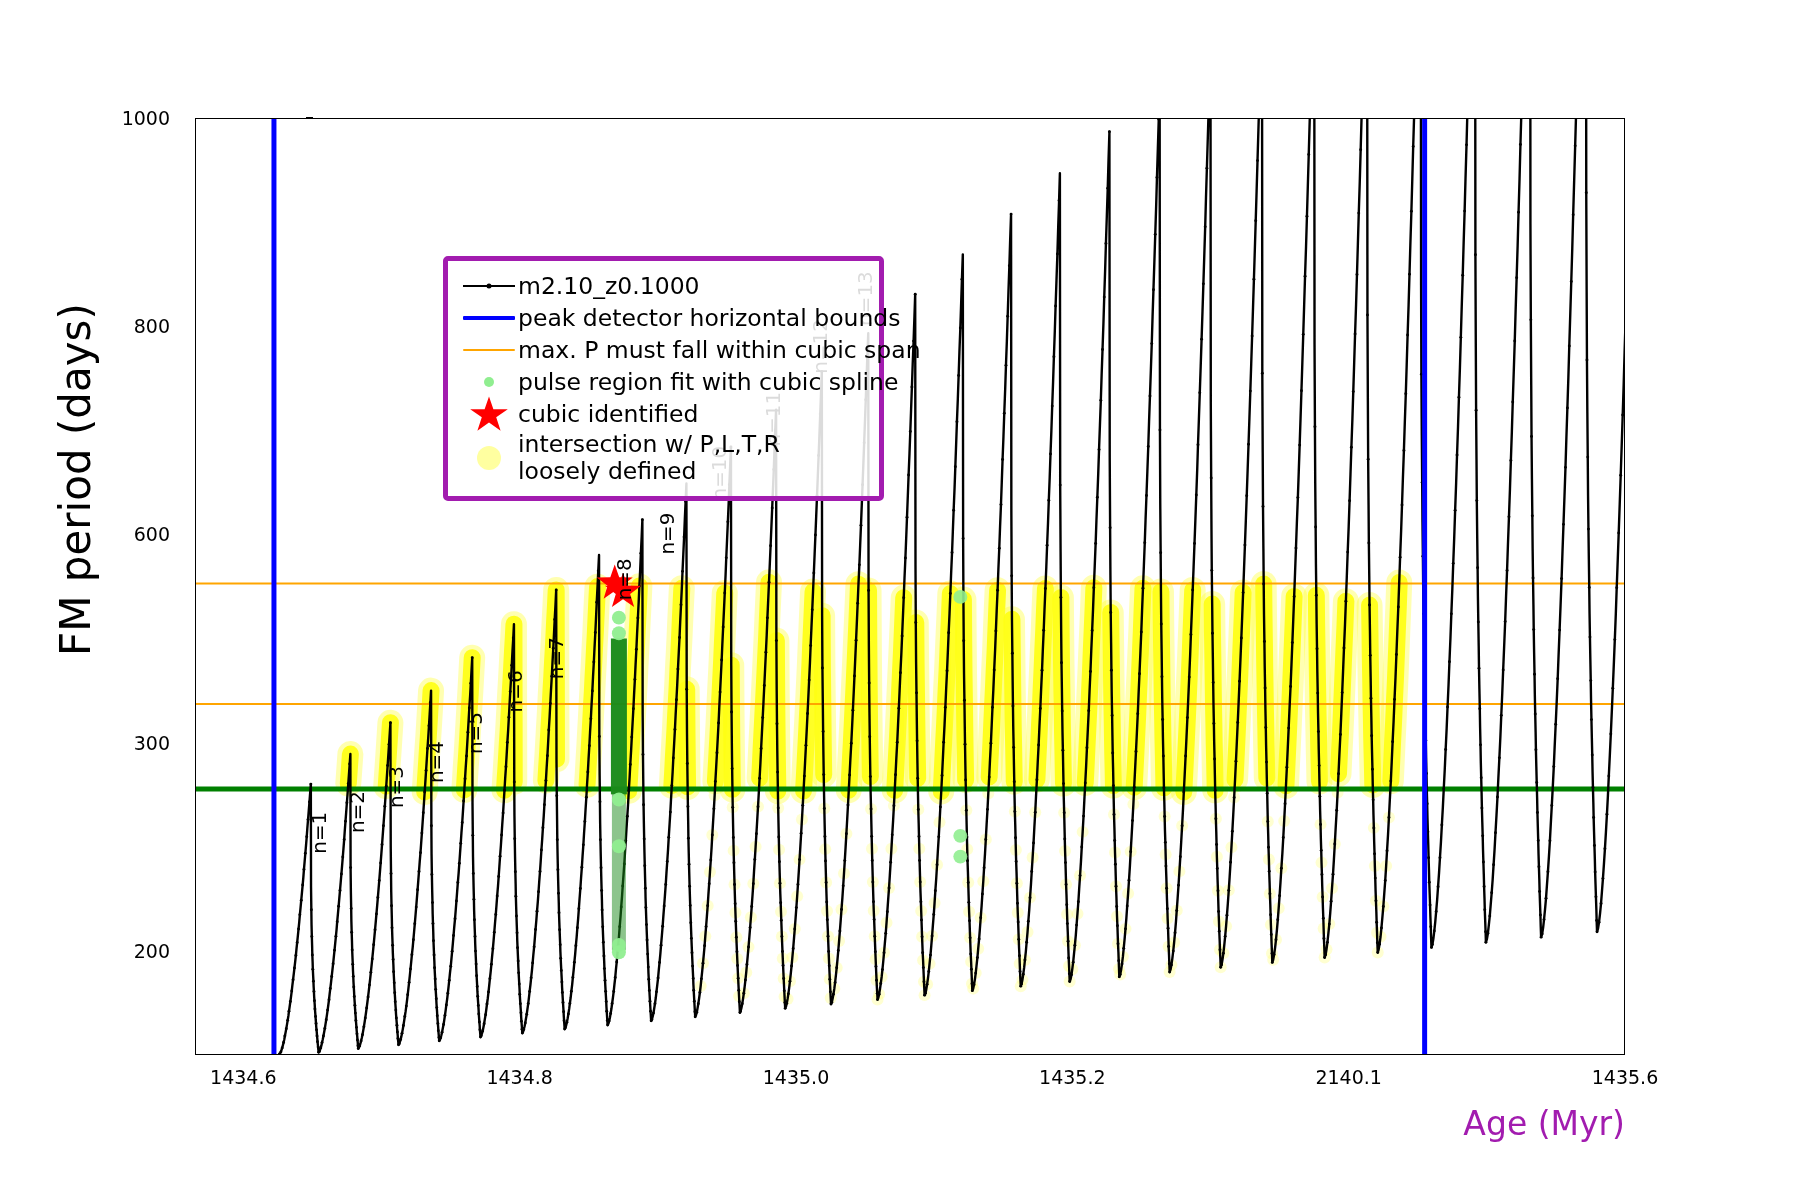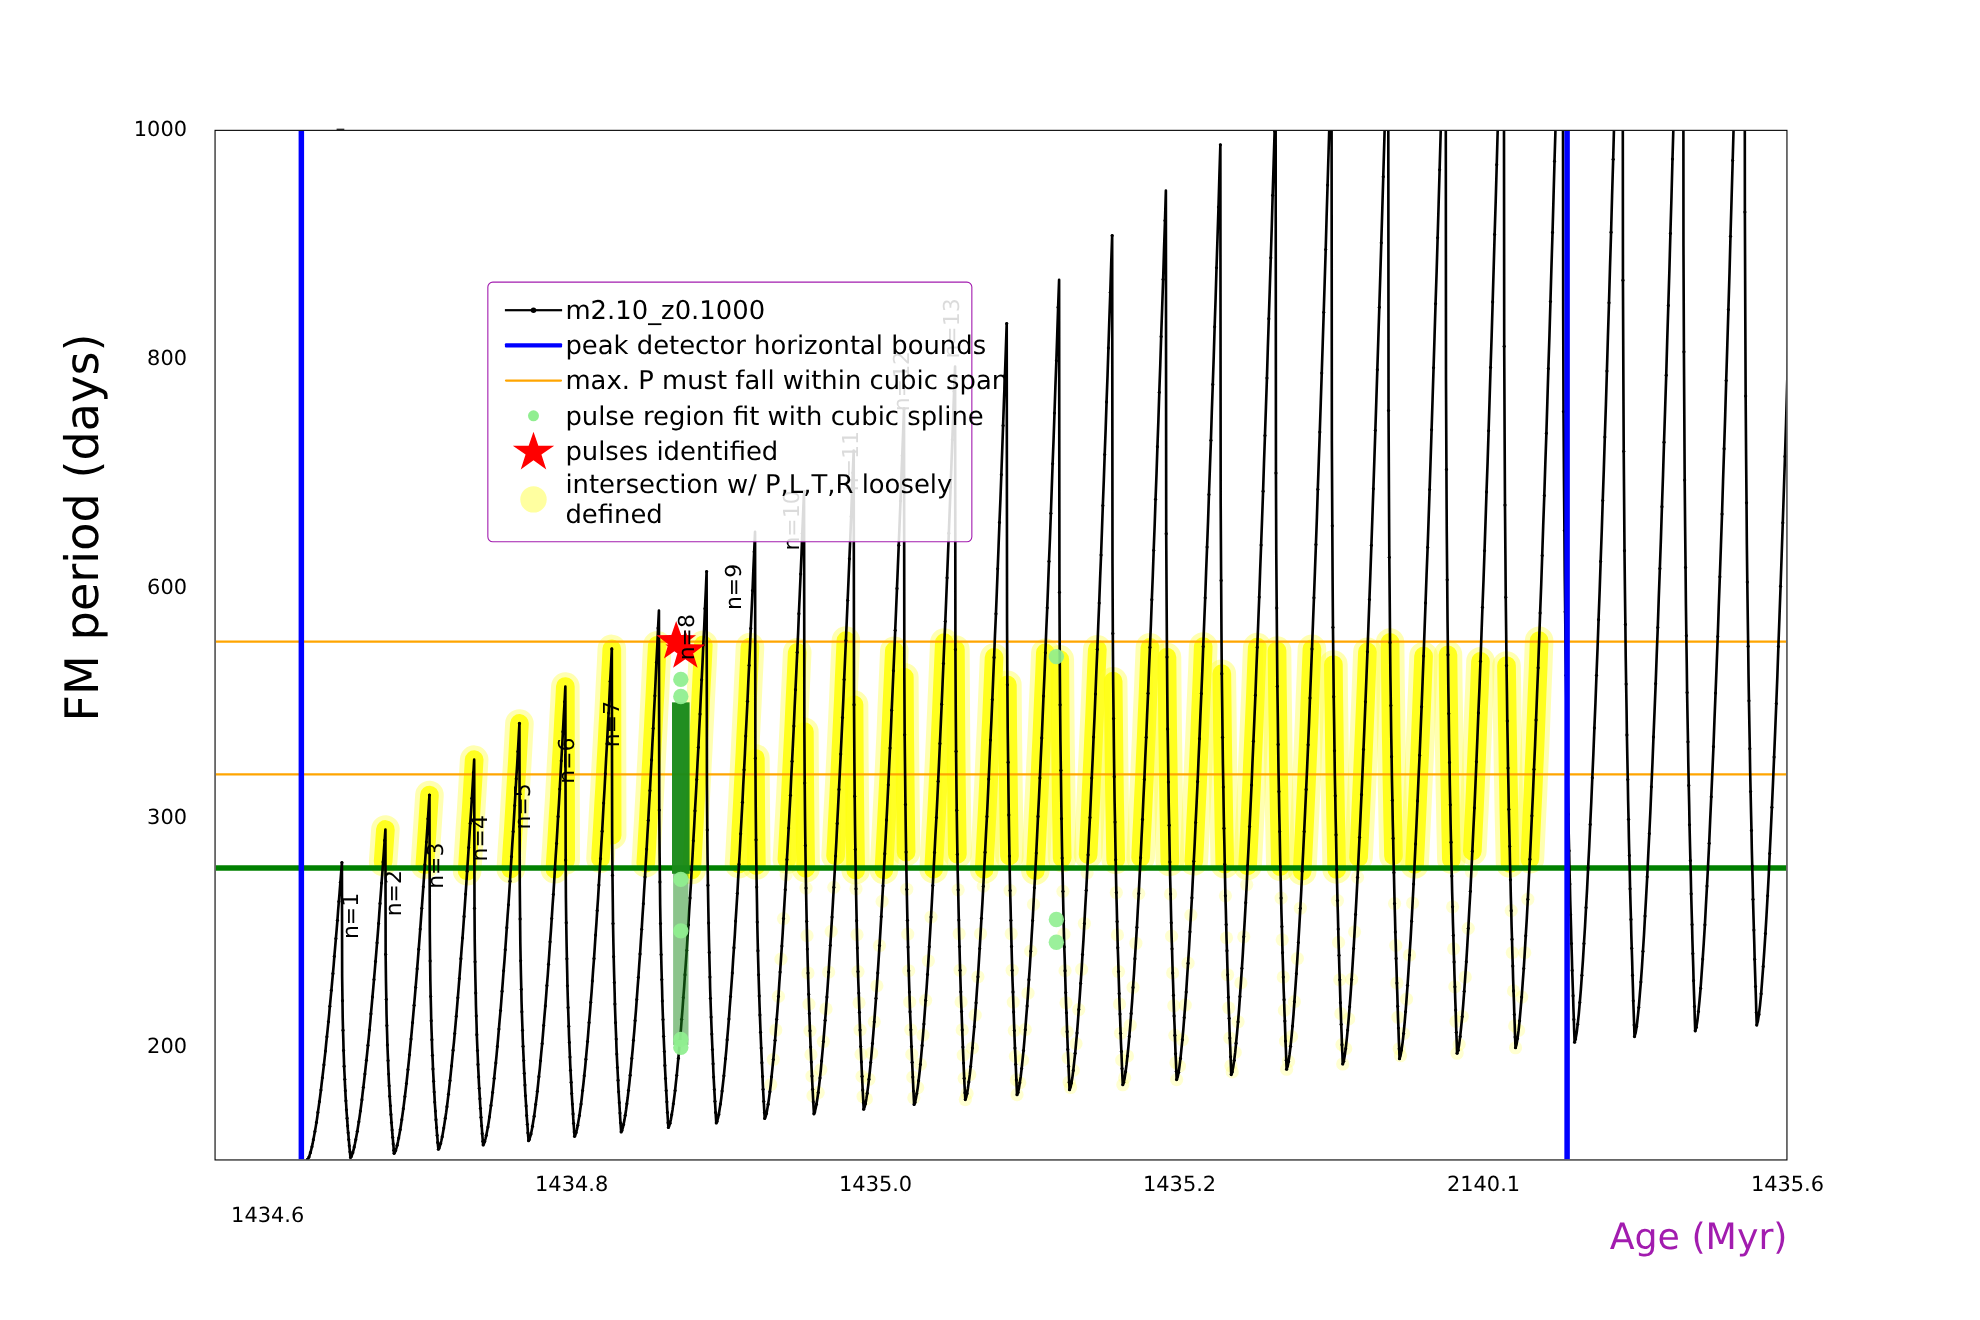--- a/index.html
+++ b/index.html
@@ -57,21 +57,21 @@
     white-space:nowrap;
     font-family:"DejaVu Sans",sans-serif;
   }
 
   
   #legend{
     position:absolute;
     left:247px; top:137px;
     width:441px;
     background:rgba(255,255,255,0.86);
-    border:1px solid #a21caf;
+    border:5px solid #a21caf;
     border-radius:5px;
     padding:9px 12px 10px 12px;
     box-sizing:border-box;
     font-size:23.5px;
     color:#000;
     z-index:30;
     font-family:"DejaVu Sans",sans-serif;
   }
   .lrow{display:flex;align-items:center;height:32px;}
   .lrow.two{height:56px;align-items:center;}
@@ -1525,36 +1525,36 @@
         </span>
         <span class="ltext">pulse region fit with cubic spline</span>
       </div>
 
       <div class="lrow">
         <span class="lkey">
           <svg class="star" viewBox="0 0 100 100">
             <polygon fill="#ff0000" points="50,6 61,38 97,38 68,58 79,92 50,71 21,92 32,58 3,38 39,38"></polygon>
           </svg>
         </span>
-        <span class="ltext">pulses identified</span>
+        <span class="ltext">cubic identified</span>
       </div>
 
       <div class="lrow two">
         <span class="lkey">
           <span class="swatch-dot big" style="background:#ffffa0"></span>
         </span>
         <span class="ltext wrap">intersection w/ P,L,T,R
 loosely defined</span>
       </div>
 
     </div>
   </div>
 
   <div id="xticks">
-      <div class="xtick" style="left: 48.3575px; margin-top: 28px;">1434.6</div>
+      <div class="xtick" style="left: 48.3575px;">1434.6</div>
       <div class="xtick" style="left: 324.686px;">1434.8</div>
       <div class="xtick" style="left: 601.014px;">1435.0</div>
       <div class="xtick" style="left: 877.343px;">1435.2</div>
       <div class="xtick" style="left: 1153.67px;">2140.1</div>
       <div class="xtick" style="left: 1430px;">1435.6</div>
     </div>
 
   <div id="ylabel">FM period (days)</div>
   <div id="xlabel">Age (Myr)</div>
 

